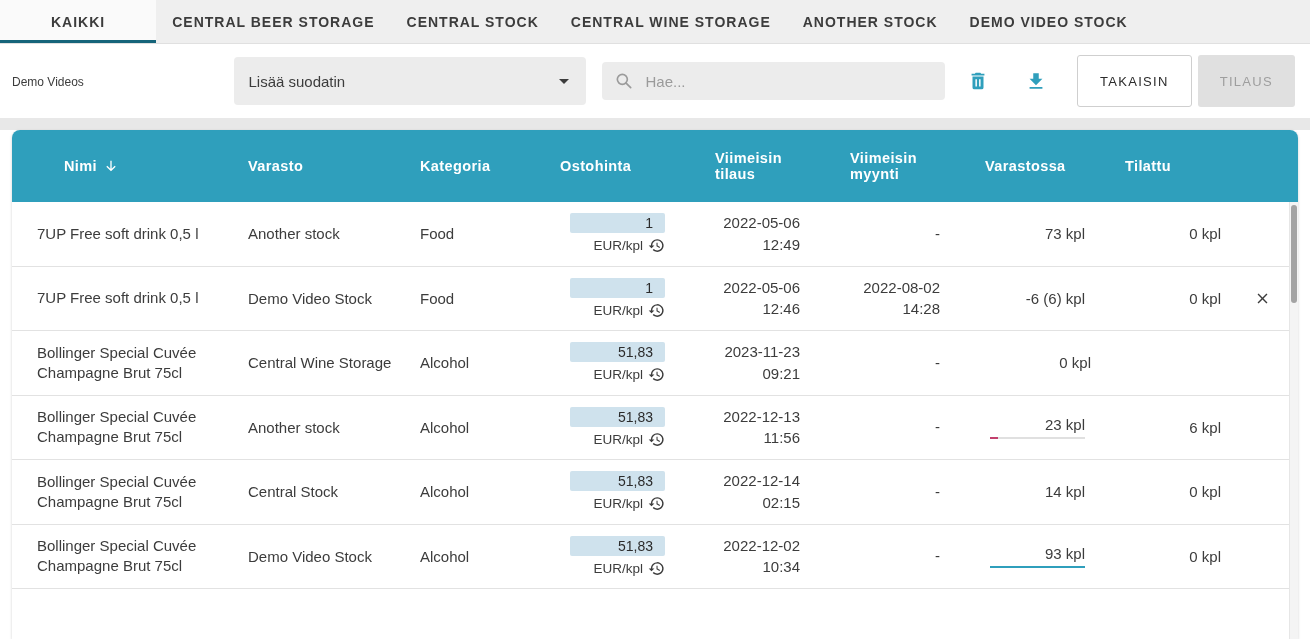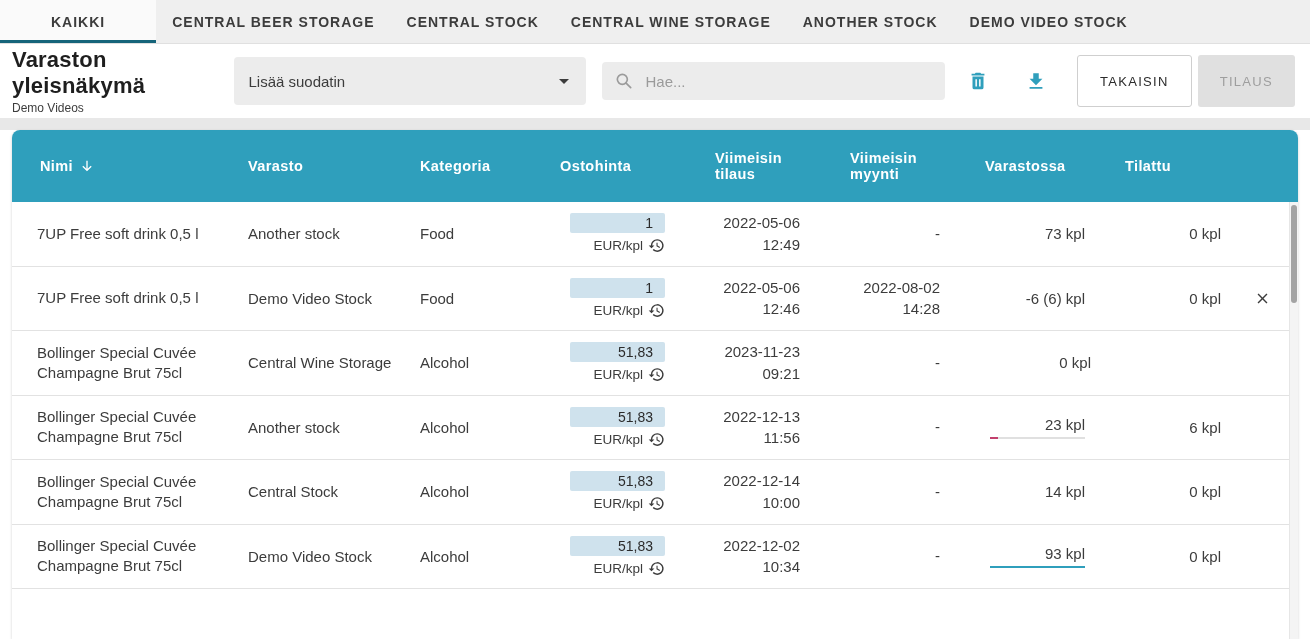--- a/index.html
+++ b/index.html
@@ -38,21 +38,21 @@
   .band { height:12px; background:#e8e8e8; }
 
   
   .content { padding:0 12px; background:#fff; }
   .card { height:509px; border-radius:8px 8px 0 0; overflow:hidden; position:relative; box-shadow:0 1px 3px rgba(0,0,0,0.18); background:#fff; }
 
   .grid { display:grid; grid-template-columns:215px 180px 145px 120px 140px 140px 145px 130px 1fr; }
 
   .thead { background:#2f9fbc; color:#fff; height:72px; }
   .thead .cell { display:flex; align-items:center; font-size:14.5px; font-weight:700; letter-spacing:0.4px; }
-  .hc1 { padding-left:28px; gap:6px;text-align:right; }
+  .hc1 { padding-left:52px; gap:6px;text-align:right; }
   .hc2 { padding-left:21px; }
   .hc3 { padding-left:13px; }
   .hc4 { padding-left:8px; }
   .hc5 { padding-left:43px; }
   .hc6 { padding-left:38px; }
   .hc7 { padding-left:33px; }
   .hc8 { padding-left:28px; }
 
   .row { min-height:64px; border-bottom:1px solid #e2e2e2; background:#fff; }
   .row .cell { display:flex; align-items:center; font-size:15px; color:#3c3c3c; padding-top:10px; padding-bottom:10px; }
@@ -107,21 +107,20 @@
   <div class="tab">
       <span>ANOTHER STOCK</span>
     </div>
   <div class="tab">
       <span>DEMO VIDEO STOCK</span>
     </div>
 </div>
 
 <div class="topbar">
   <div class="title-block">
-    <h1 class="page-title">Varaston yleisnäkymä</h1>
     <div class="subtitle">Demo Videos</div>
   </div>
 
   <div class="filter-select">
     <span>Lisää suodatin</span>
     <span style="display:flex;">
       <svg width="24" height="24" viewBox="0 0 24 24">
           <path d="M7 10l5 5 5-5z" fill="#3c3c3c"></path>
         </svg>
     </span>
@@ -363,21 +362,21 @@
                 <svg width="17" height="17" viewBox="0 0 24 24" fill="#3c3c3c">
                   <path d="M13 3a9 9 0 0 0-9 9H1l3.9 3.9.07.14L9 12H6a7 7 0 1 1 7 7 6.95 6.95 0 0 1-4.95-2.05L6.64 18.36A9 9 0 1 0 13 3zm-1 5v5l4.25 2.52.77-1.28-3.52-2.09V8z"></path>
                 </svg>
               </span>
           </div>
         </div>
       </div>
       <div class="cell c5">
         <div class="dt">
           <span class="d">2022-12-14</span>
-          <span class="d t">10:00</span>
+          <span class="d t">02:15</span>
         </div>
       </div>
       <div class="cell c6">
         <div class="dt">
           <span class="d">-</span>
 
         </div>
       </div>
       <div class="cell c7">
         <span class="stock-val" data-indicator="none">14 kpl</span>

